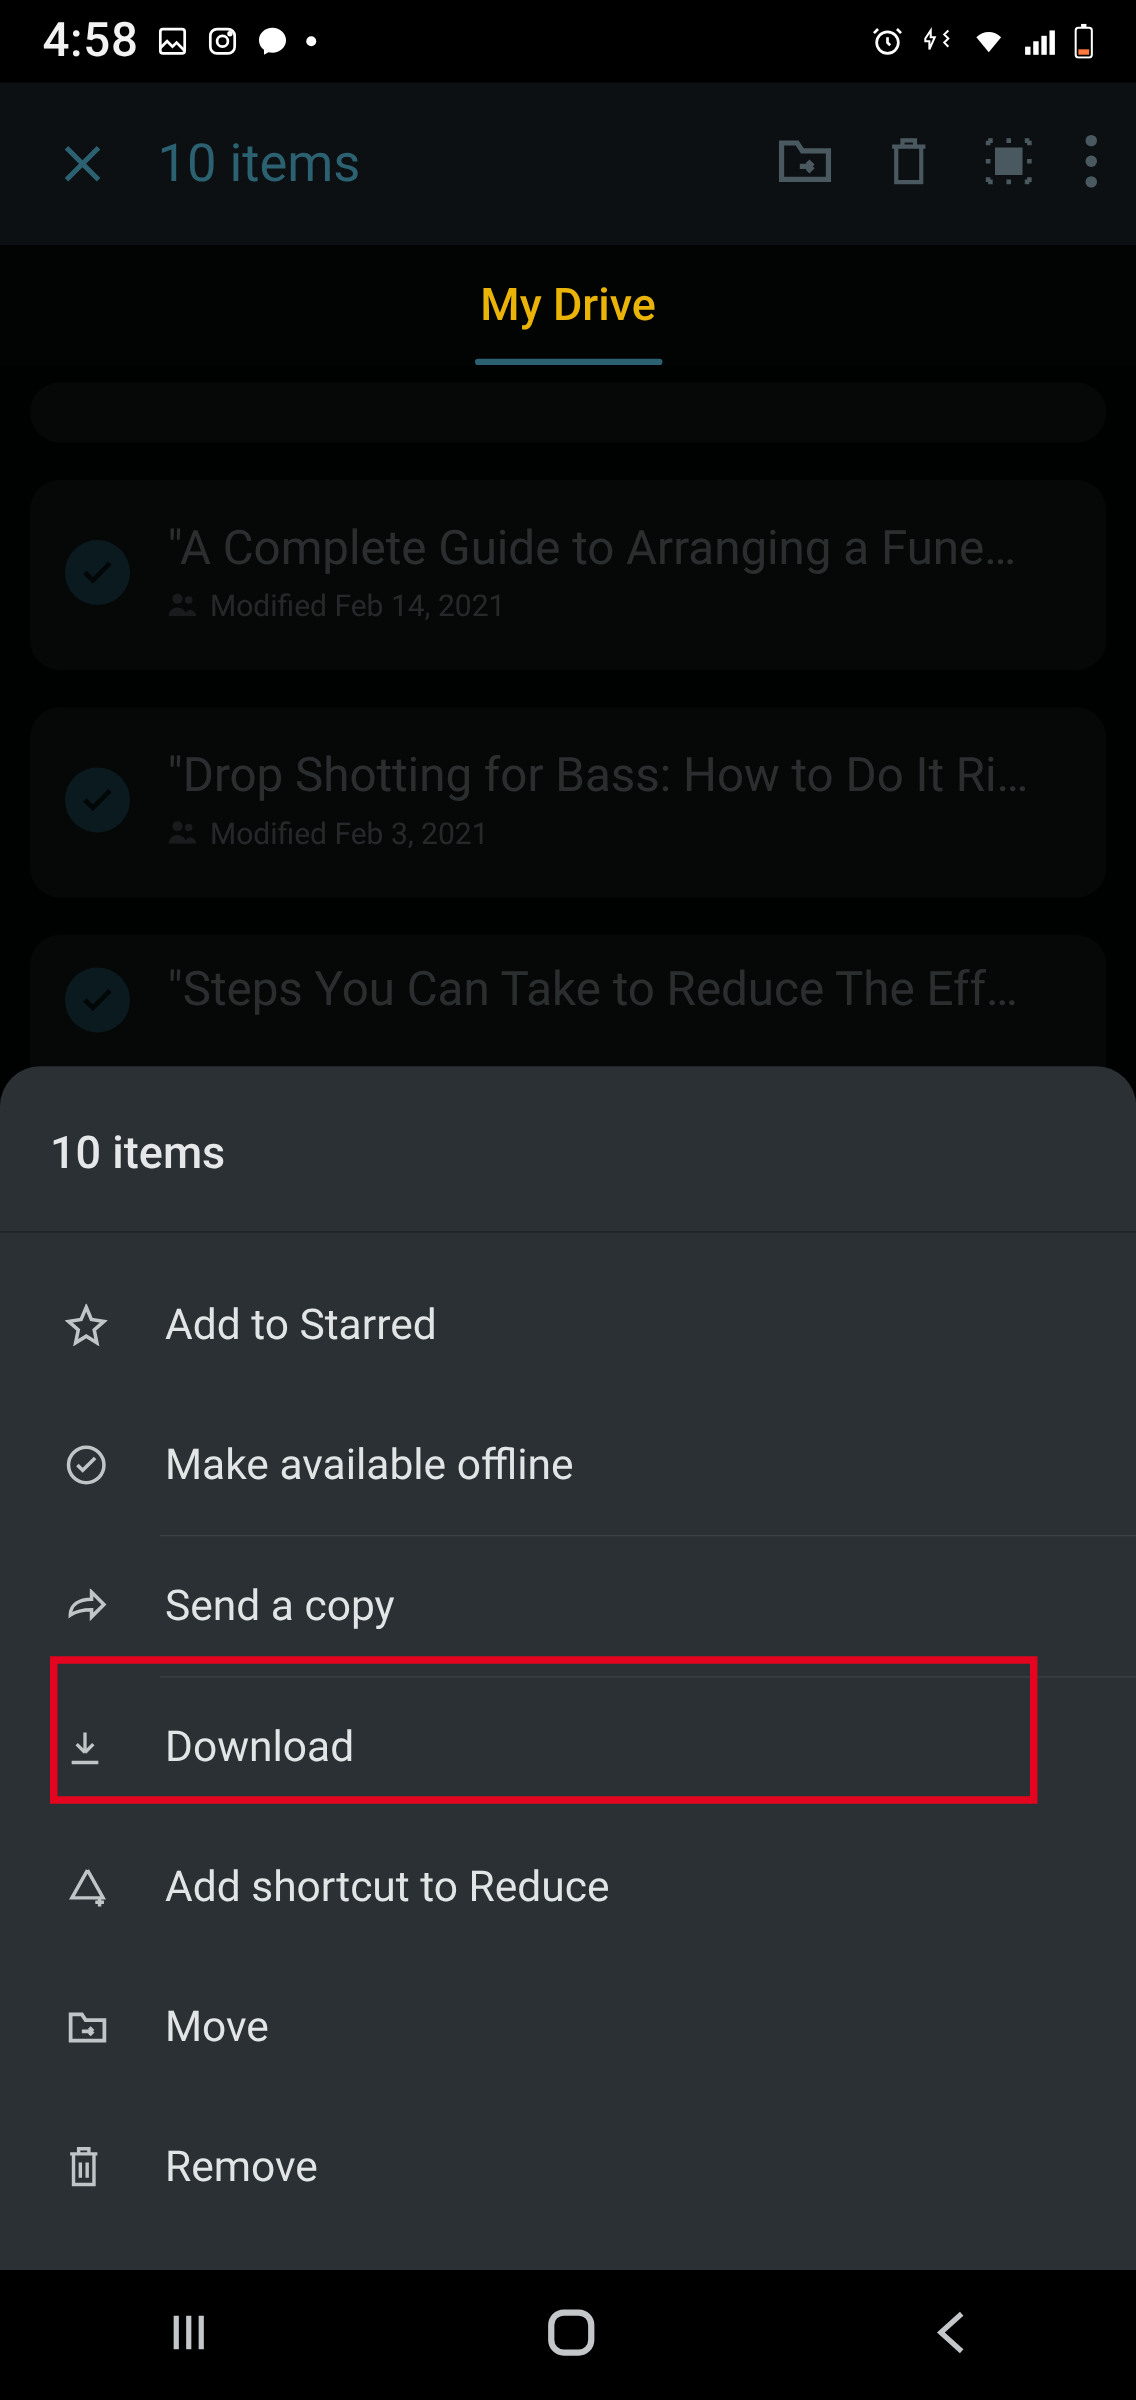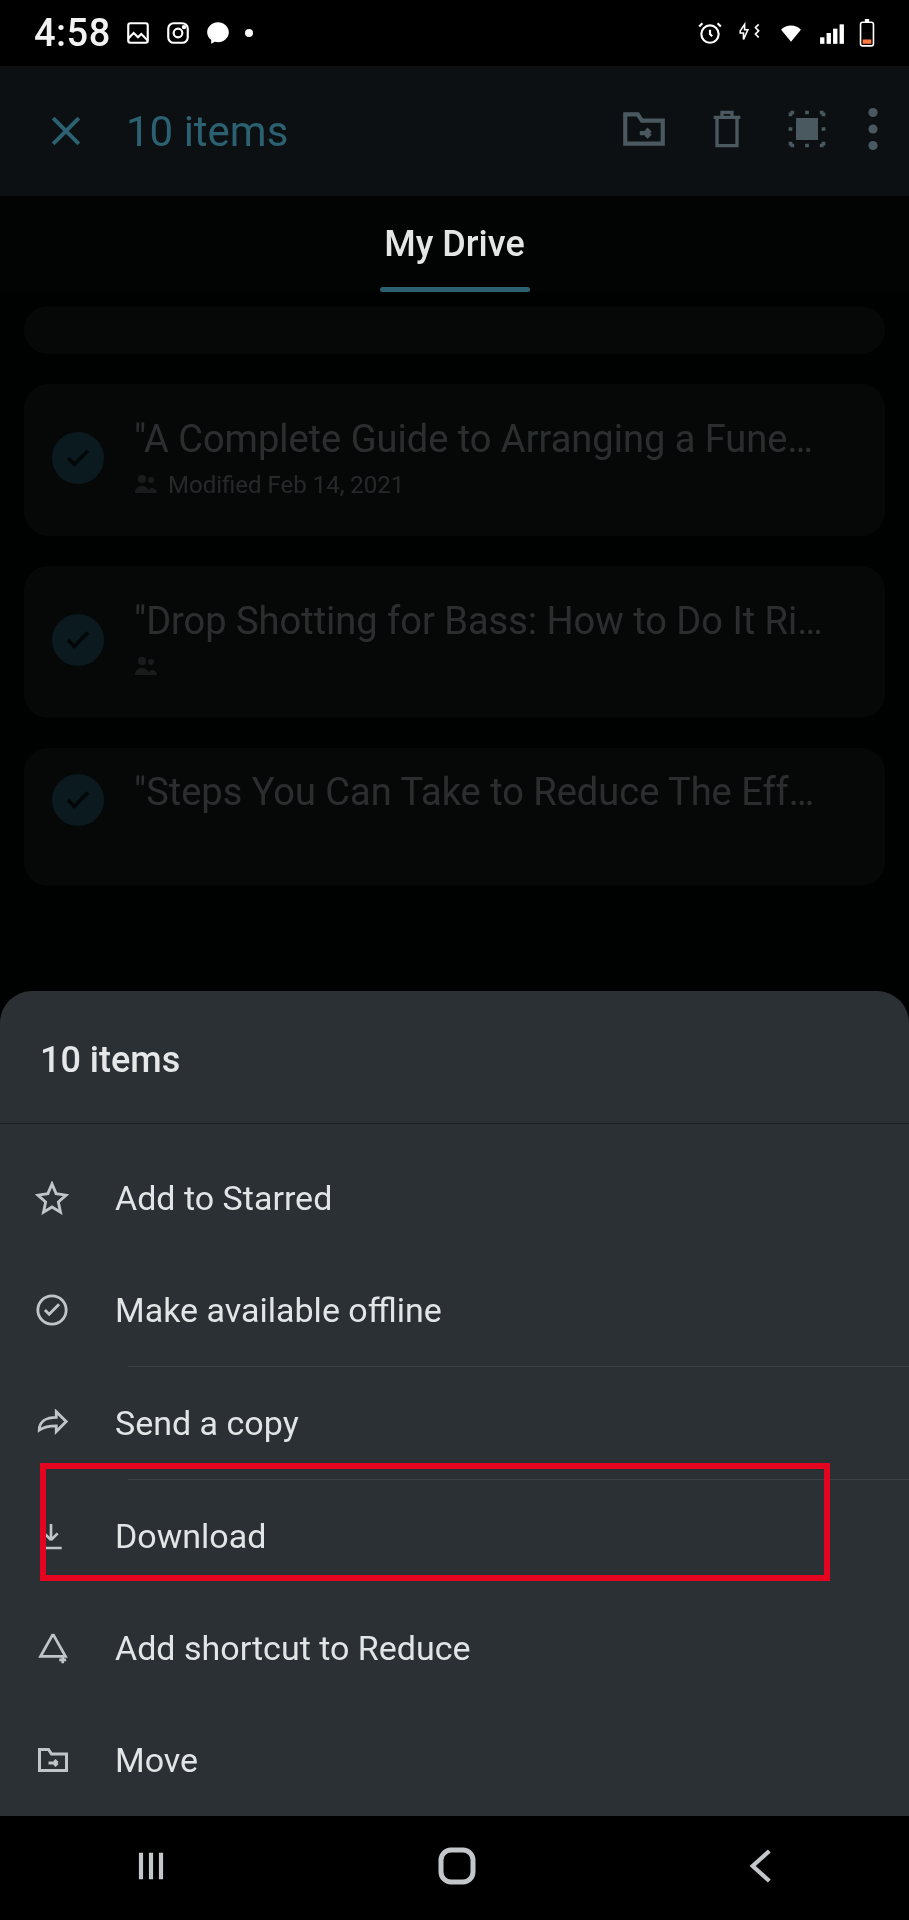--- a/index.html
+++ b/index.html
@@ -65,21 +65,21 @@
     flex:1;
     display:flex;
     flex-direction:column;
     align-items:center;
     justify-content:center;
     color:#3a4246;
     font-size:36px;
     font-weight:500;
     position:relative;
   }
-  .tab.active { color:#e5e5e5; }
+  .tab.active { color:#eab308; }
   .tab-underline {
     position:absolute;
     bottom:0;
     width:150px;
     height:5px;
     background:#2b6171;
     border-radius:3px;
   }
 
   
@@ -164,21 +164,21 @@
     padding: 14px 40px 42px 40px;
   }
   .sheet-divider {
     height:1px;
     background:#1c2023;
   }
   .sheet-item {
     height:112px;
     display:flex;
     align-items:center;
-    padding:0 40px 0 35px;
+    padding:0 40px 0 52px;
   }
   .sheet-item .sicon {
     width:80px;
     display:flex;
     align-items:center;
     color:#b5bbbe;
   }
   .sheet-item .slabel {
     color:#e2e5e6;
     font-size:34px;
@@ -357,20 +357,21 @@
       <div class="file-info">
         <div class="title-row">"Drop Shotting for Bass: How to Do It Ri…</div>
         <div class="meta-row">
           <span class="shared-icon">
             <svg width="24" height="20" viewBox="0 0 24 20" fill="#6d7579">
                 <circle cx="8" cy="6" r="4"></circle>
                 <circle cx="17" cy="7" r="3"></circle>
                 <path d="M1 20c0-4 3-7 7-7s7 3 7 7M14 20c0-3 2-5 4-5s5 2 5 5"></path>
               </svg>
           </span>
+          <span>Modified Feb 3, 2021</span>
         </div>
       </div>
     </div>
 
     <div class="file-card" style="min-height:90px;padding-bottom:60px;">
       <div class="check-circle" style="align-self:flex-start;margin-top:6px;">
         <svg width="30" height="30" viewBox="0 0 24 24" fill="none" stroke="#0c1518" stroke-width="3">
             <path d="M4 12l5 5L20 6"></path>
           </svg>
       </div>
@@ -441,20 +442,28 @@
   <div class="sheet-item">
     <div class="sicon">
       <svg width="36" height="30" viewBox="0 0 24 20" fill="none" stroke="#c0c5c8" stroke-width="2">
           <path d="M3 3h6l2 3h10v11H3z"></path>
           <path d="M9 12h6m0 0l-2-2m2 2l-2 2"></path>
         </svg>
     </div>
     <div class="slabel">Move</div>
   </div>
 
+  <div class="sheet-item" style="margin-bottom:26px;">
+    <div class="sicon">
+      <svg width="30" height="36" viewBox="0 0 22 26" fill="none" stroke="#c0c5c8" stroke-width="2">
+          <path d="M3 5h16M8 5V2h6v3M5 5v18h12V5M9 10v9M13 10v9"></path>
+        </svg>
+    </div>
+    <div class="slabel">Remove</div>
+  </div>
 
   <div class="highlight-rect" style="top:472px;"></div>
 </div>
 
 <div class="nav-bar">
   <div class="nav-btn">
     <svg width="40" height="40" viewBox="0 0 24 24" stroke="#c3c7c9" stroke-width="2.5" fill="none">
         <path d="M6 4v16M12 4v16M18 4v16"></path>
       </svg>
   </div>

